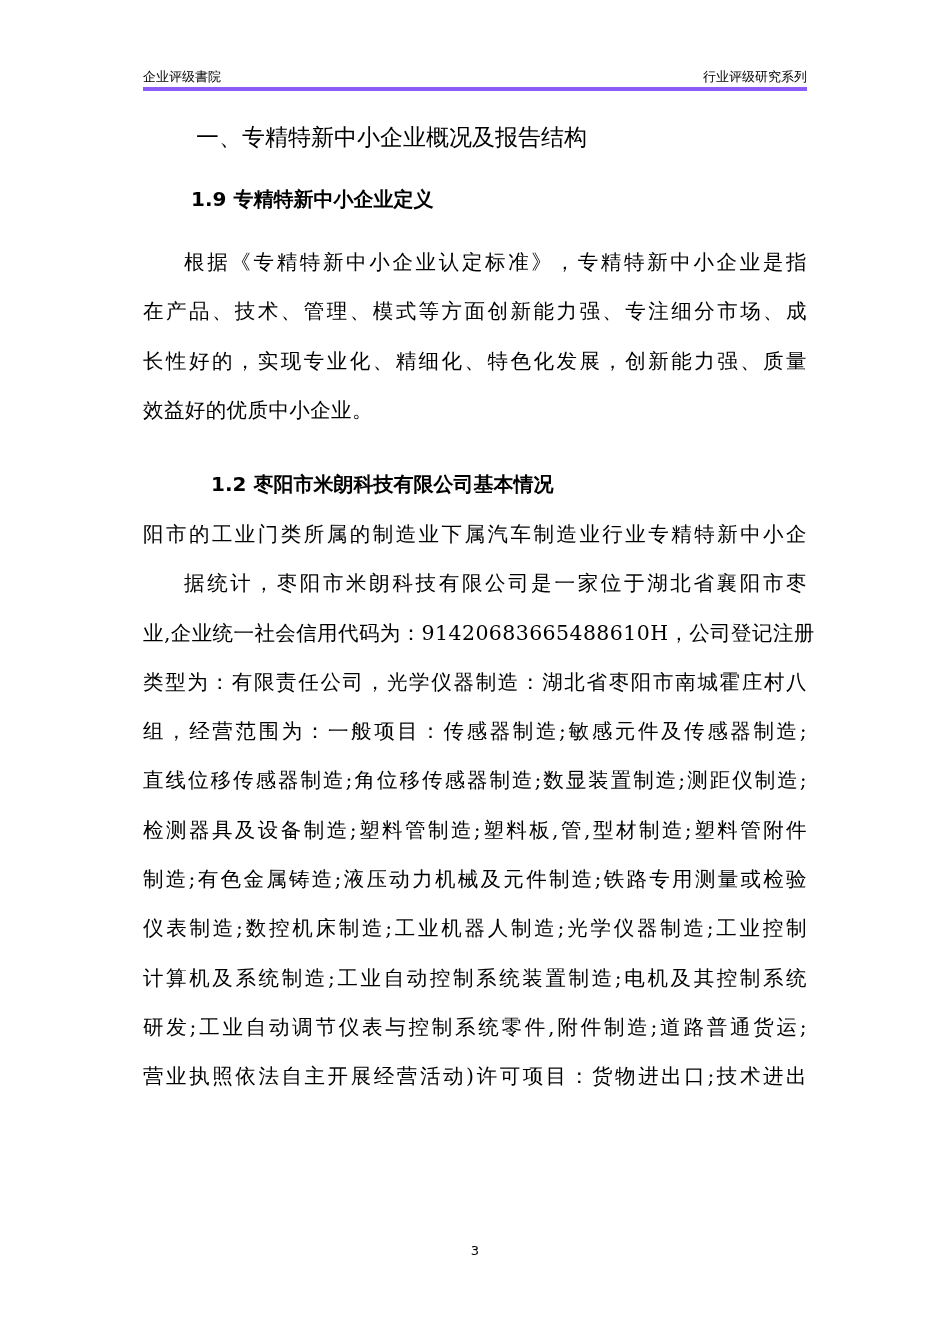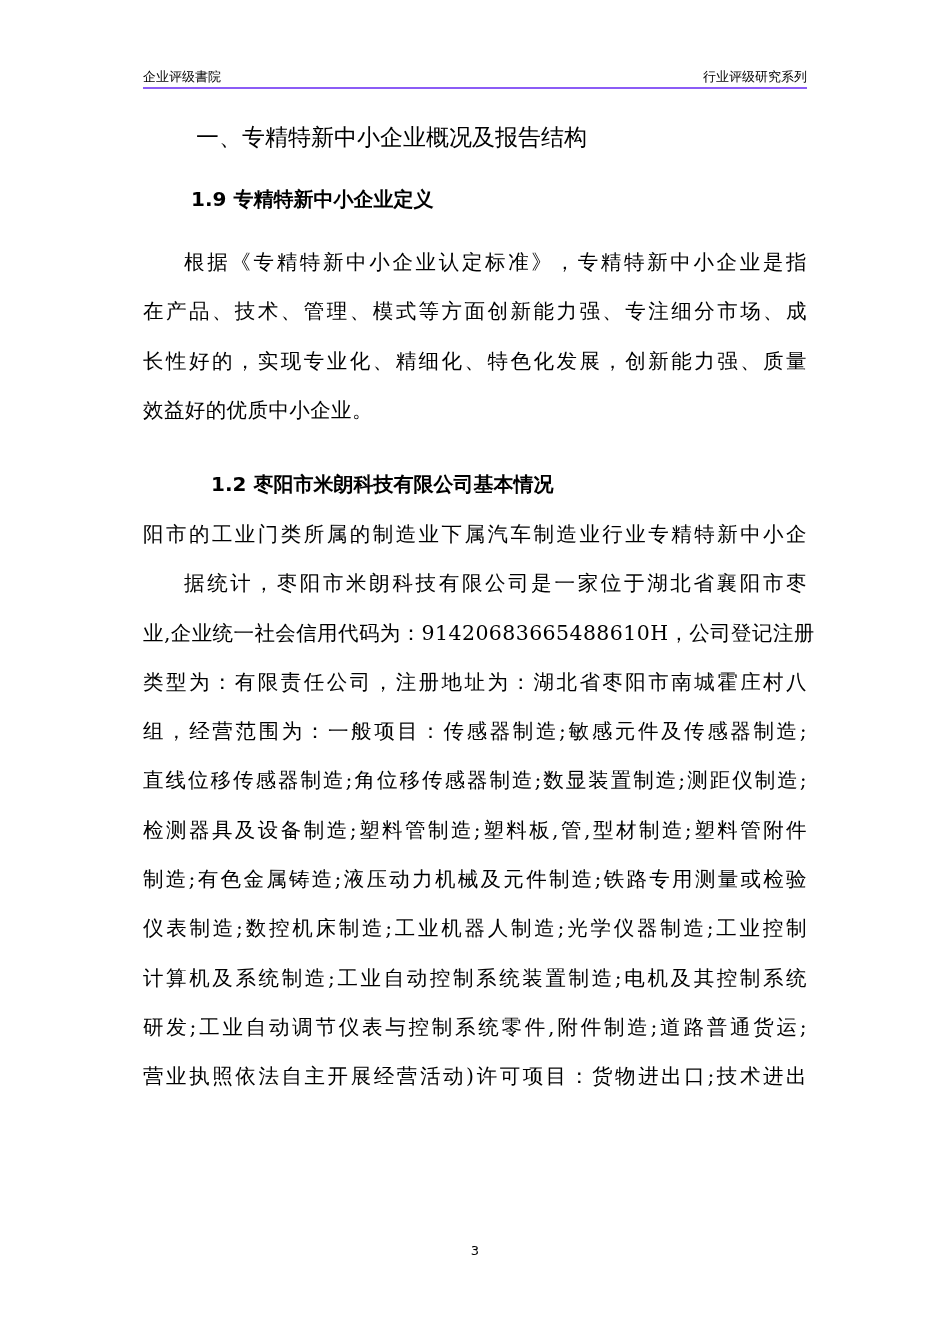--- a/index.html
+++ b/index.html
@@ -1,20 +1,20 @@
 <!DOCTYPE html>
 <html><head>
   <meta charset="utf-8">
   <style>
     html, body { margin: 0; padding: 0; background: #ffffff; }
     body { width: 950px; height: 1344px; position: relative; overflow: hidden; color: #000; }
     .page { position: absolute; left: 0; top: 0; width: 950px; height: 1344px; background: #fff; }
     .header {
       position: absolute; left: 143px; top: 66px; width: 664px; height: 21px;
-      border-bottom: 2px solid #8b5cf6;
+      border-bottom: 4px solid #8b5cf6;
       font-family: "DejaVu Sans", sans-serif; font-size: 13px; line-height: 20px;
     }
     .header .left { position: absolute; left: 0; top: 1px; }
     .header .right { position: absolute; right: 0; top: 1px; }
     .h1 {
       position: absolute; left: 196px; top: 120px;
       font-family: "DejaVu Sans", sans-serif; font-weight: normal; font-size: 23px; line-height: 34px;
       white-space: nowrap;
     }
     .h2 {
@@ -58,21 +58,21 @@
     <span class="ln">在产品、技术、管理、模式等方面创新能力强、专注细分市场、成</span>
     <span class="ln">长性好的，实现专业化、精细化、特色化发展，创新能力强、质量</span>
     <span class="ln last">效益好的优质中小企业。</span>
   </div>
 
   <div class="h2 s2">1.2 枣阳市米朗科技有限公司基本情况</div>
   <div class="para p2">
     <span class="ln">阳市的工业门类所属的制造业下属汽车制造业行业专精特新中小企</span>
     <span class="ln first">据统计，枣阳市米朗科技有限公司是一家位于湖北省襄阳市枣</span>
     <span class="ln">业,企业统一社会信用代码为：91420683665488610H，公司登记注册</span>
-    <span class="ln">类型为：有限责任公司，注册地址为：湖北省枣阳市南城霍庄村八</span>
+    <span class="ln">类型为：有限责任公司，光学仪器制造：湖北省枣阳市南城霍庄村八</span>
     <span class="ln">组，经营范围为：一般项目：传感器制造;敏感元件及传感器制造;</span>
     <span class="ln">直线位移传感器制造;角位移传感器制造;数显装置制造;测距仪制造;</span>
     <span class="ln">检测器具及设备制造;塑料管制造;塑料板,管,型材制造;塑料管附件</span>
     <span class="ln">制造;有色金属铸造;液压动力机械及元件制造;铁路专用测量或检验</span>
     <span class="ln">仪表制造;数控机床制造;工业机器人制造;光学仪器制造;工业控制</span>
     <span class="ln">计算机及系统制造;工业自动控制系统装置制造;电机及其控制系统</span>
     <span class="ln">研发;工业自动调节仪表与控制系统零件,附件制造;道路普通货运;</span>
     <span class="ln">营业执照依法自主开展经营活动)许可项目：货物进出口;技术进出</span>
   </div>
 

